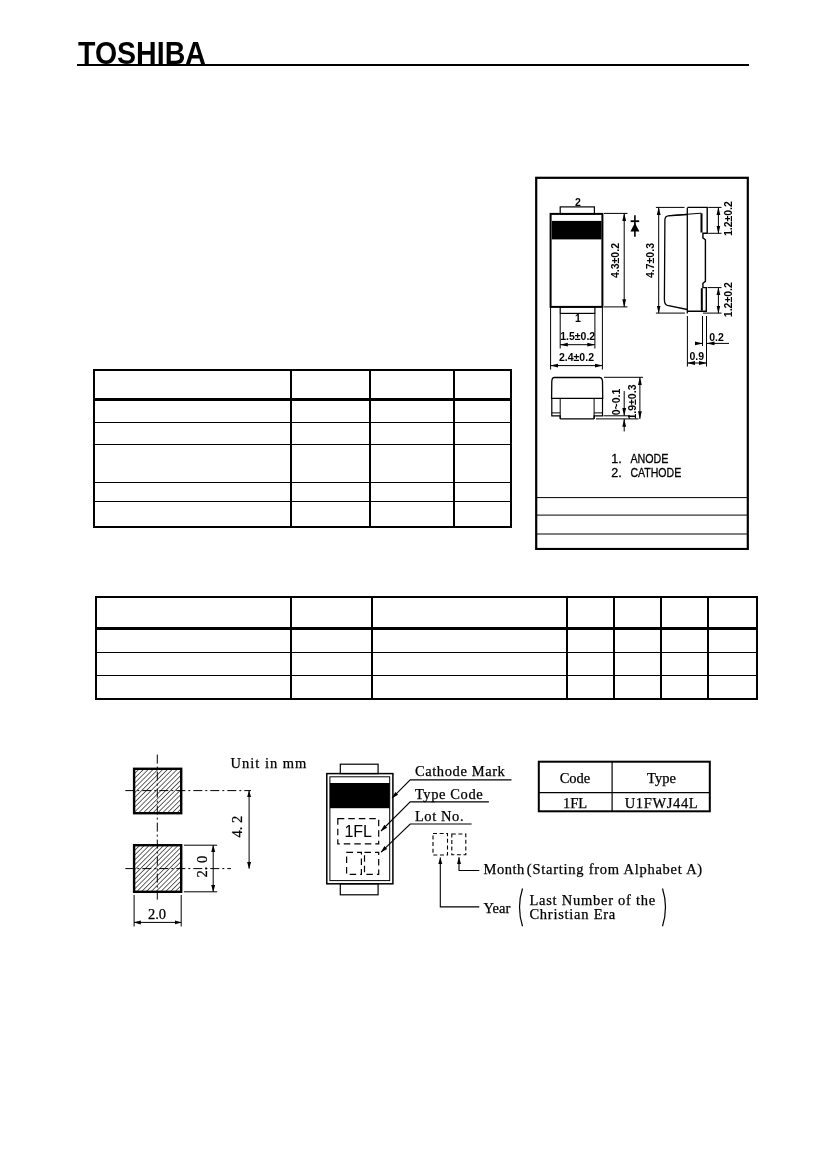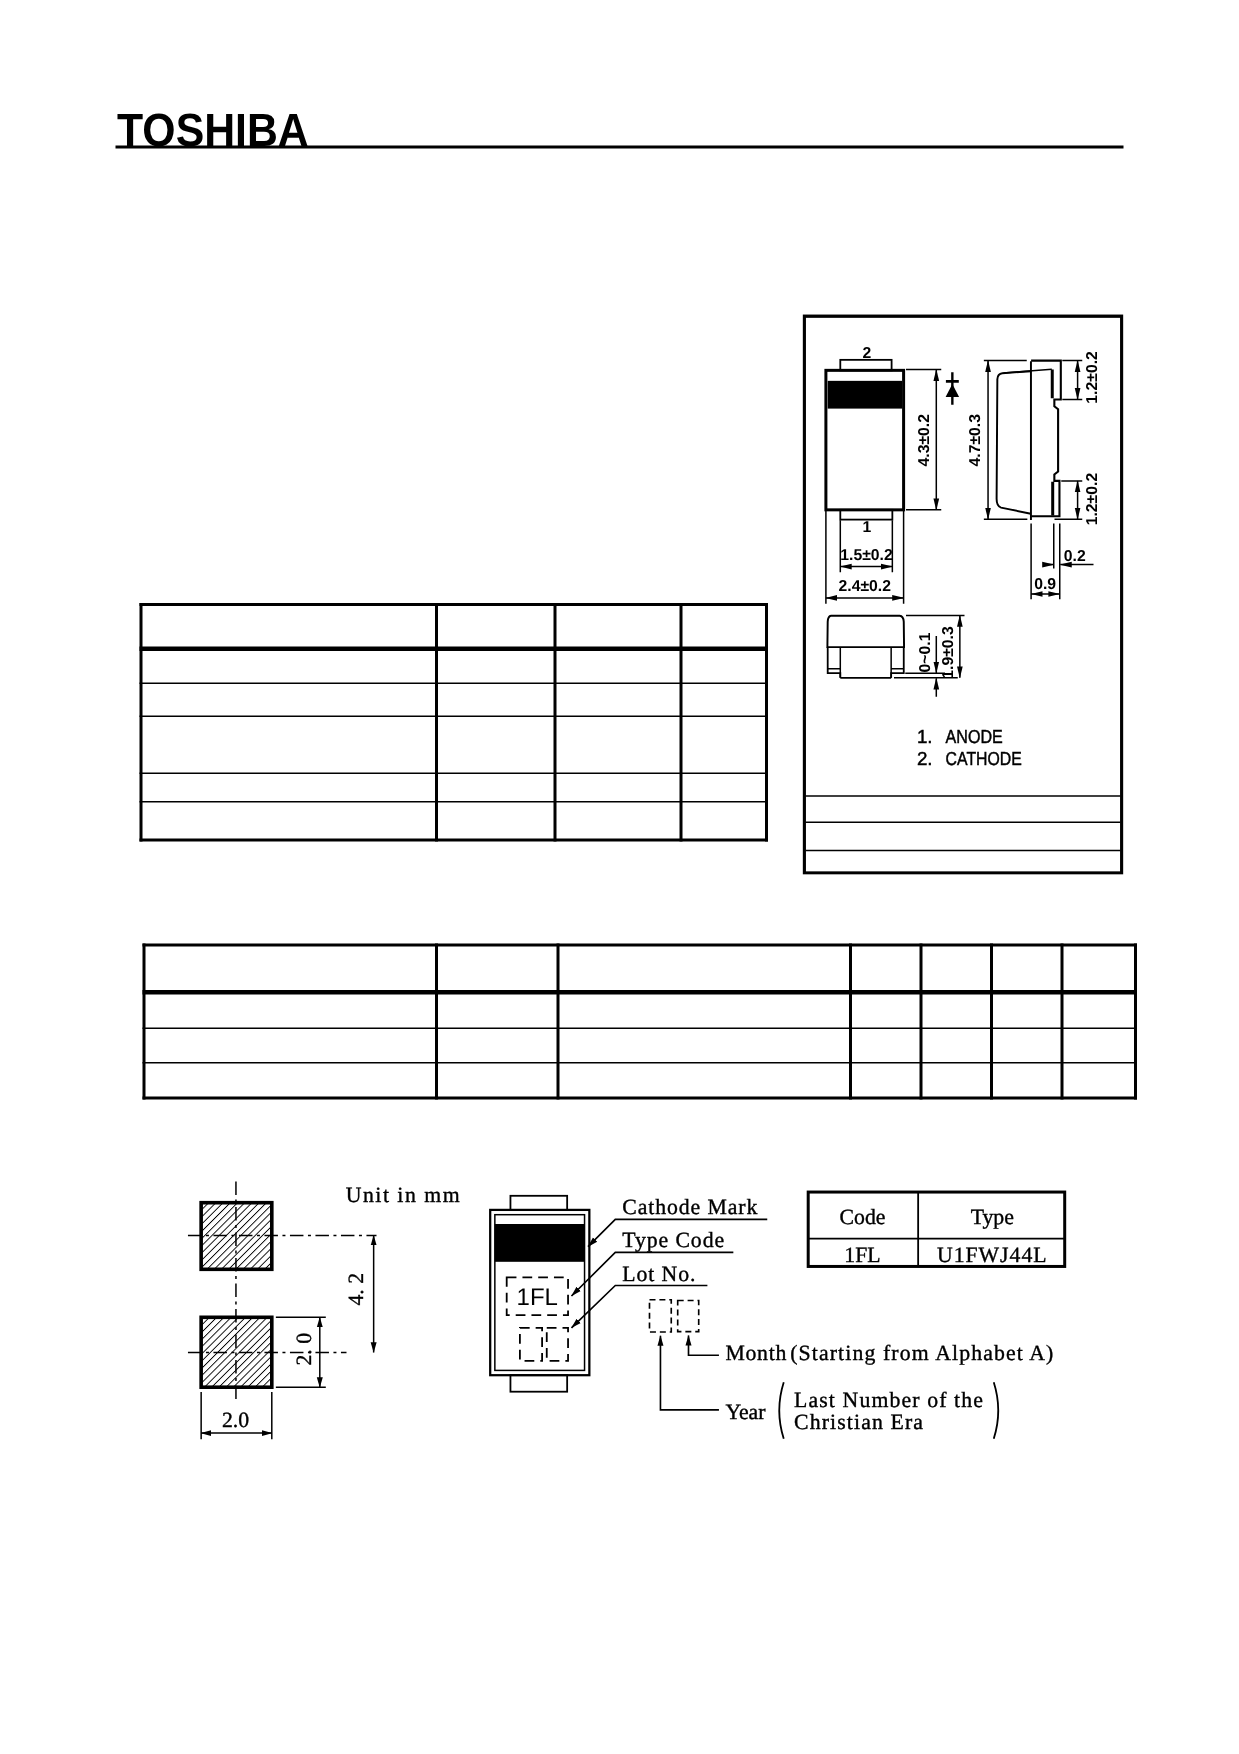--- a/index.html
+++ b/index.html
@@ -1,17 +1,17 @@
 <!DOCTYPE html>
 <html><head>
 <meta charset="utf-8">
 <style>
   html,body{margin:0;padding:0;background:#ffffff;}
   #page{position:relative;width:826px;height:1070px;background:#ffffff;overflow:hidden;filter:grayscale(1);
-        font-family:"Liberation Sans",sans-serif;margin-top:33px;}
+        font-family:"Liberation Sans",sans-serif;}
   .abs{position:absolute;}
   .ln{position:absolute;background:#000;}
   svg text{font-family:"Liberation Sans",sans-serif;}
 </style>
 </head>
 <body>
 <div id="page">
 
   <div class="abs" style="left:78px;top:36px;width:145px;height:30px;font-weight:bold;font-size:31px;transform:scaleX(0.92);transform-origin:left;color:#000;">TOSHIBA</div>
 

